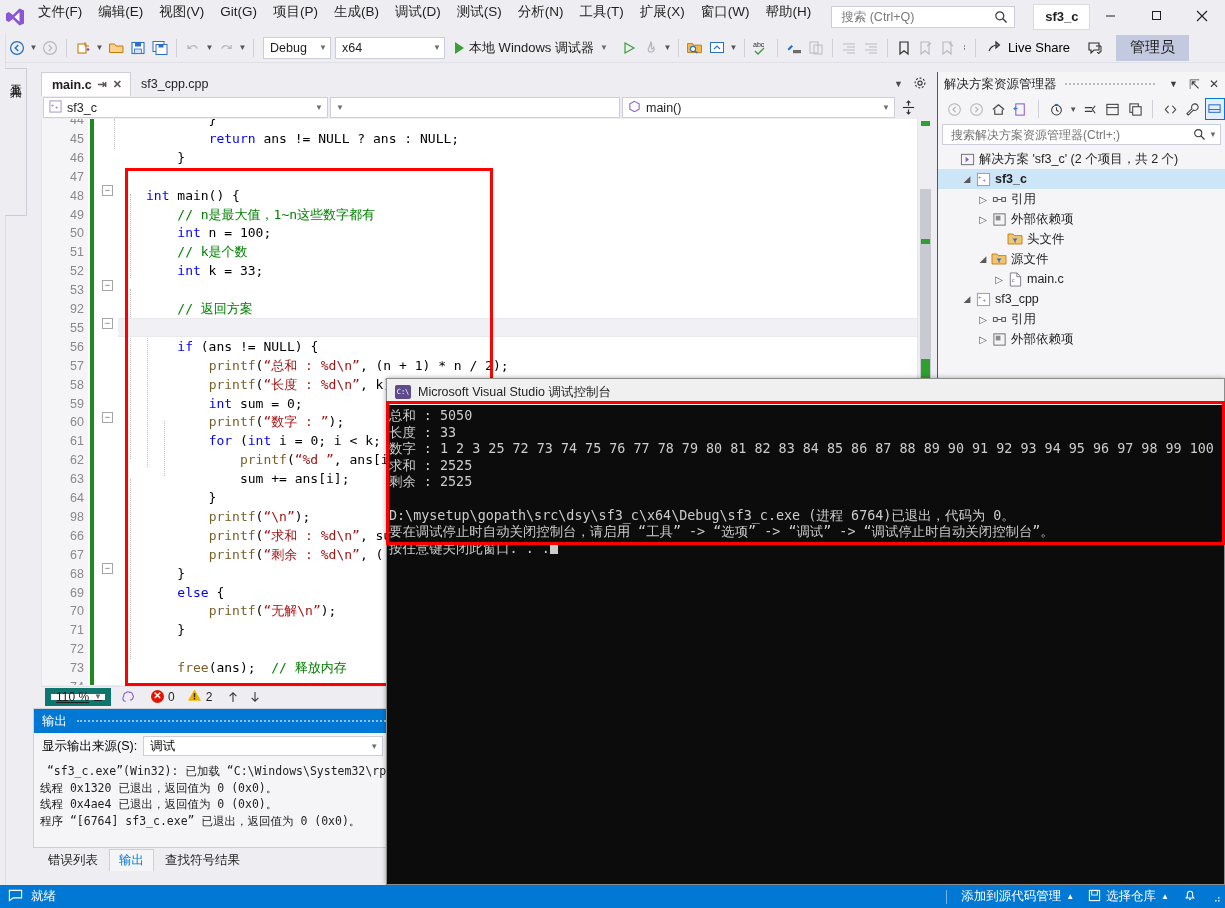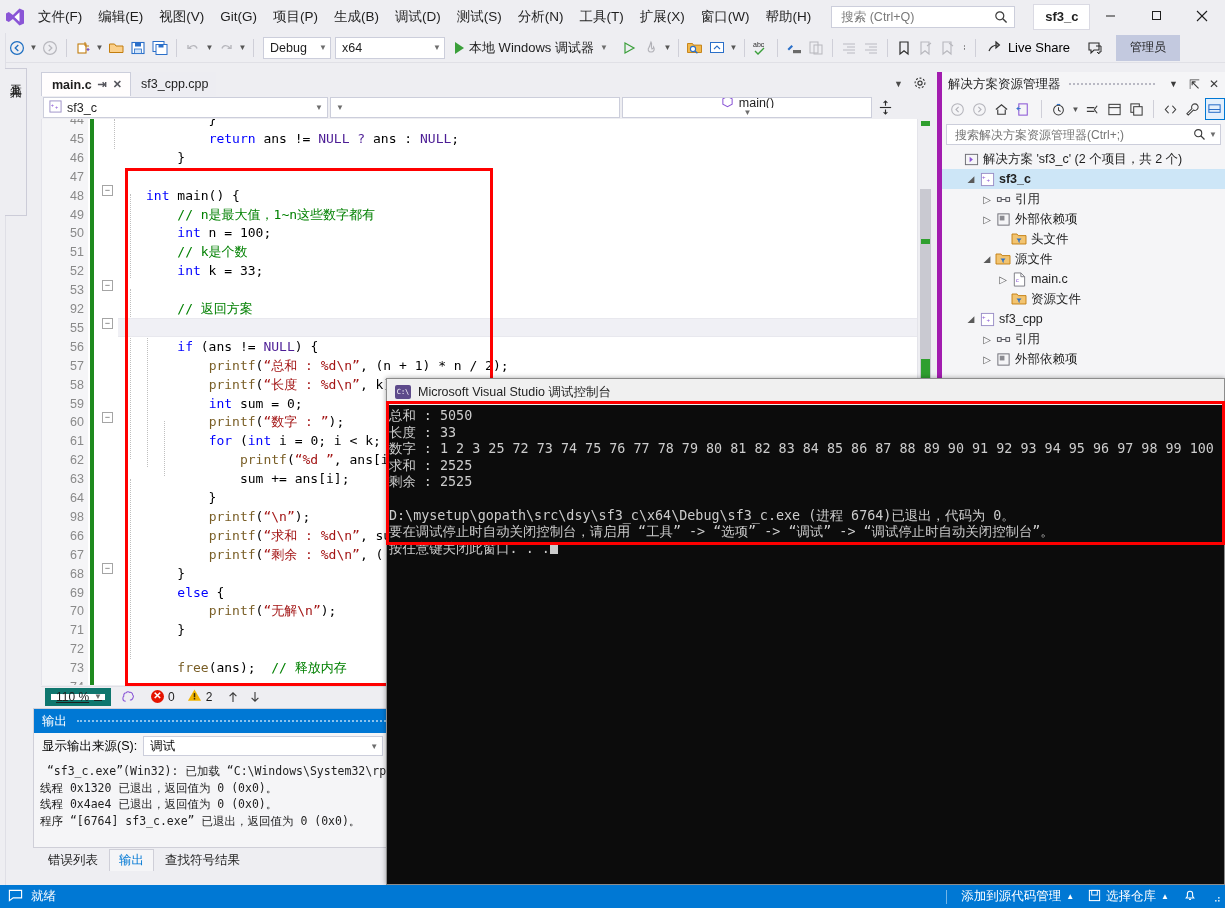--- a/index.html
+++ b/index.html
@@ -14,21 +14,21 @@
   }
   #app { position: relative; width: 1225px; height: 908px; background: #eeeef2; }
 
   
   .titlebar {
     position: absolute; left: 0; top: 0; width: 1225px; height: 33px;
     background: #eeeef2; display: flex; align-items: center;
   }
   .vs-logo { width: 30px; height: 33px; display:flex; align-items:center; justify-content:center; }
   .vs-logo svg { display:block; }
-  .menu { display: flex; align-items: center; height: 33px; }
+  .menu { display: flex; height: 33px; }
   .menu-item {
     padding: 0 8px; height: 24px; line-height: 24px; font-size: 13.5px;
     color: #1e1e1e; cursor: default; white-space: nowrap;
   }
 
   .search-box {
     margin-left: 12px; width: 184px; height: 22px; background: #fff;
     border: 1px solid #cccedb; display: flex; align-items: center;
     padding: 0 4px 0 7px; position: relative;
   }
@@ -63,21 +63,21 @@
   }
   .combo .cv { white-space: nowrap; overflow: hidden; }
   .combo .ca { color: #6d6d6d; font-size: 8px; padding-left: 8px; }
   .run-btn { display:flex; align-items:center; height: 22px; padding: 0 4px; font-size: 13px; color:#1e1e1e; }
   .tri-green {
     width:0;height:0;border-left:9px solid #3a9f3a;border-top:6px solid transparent;
     border-bottom:6px solid transparent; margin-right:5px;
   }
   .live-share { display:flex; align-items:center; gap:5px; font-size:13px; padding:0 6px; height:22px;}
   .admin-badge {
-    height: 26px; background: #c3c9df; color:#1e1e1e; font-size:12px;
+    height: 26px; background: #c3c9df; color:#1e1e1e; font-size:15px;
     display:flex; align-items:center; padding: 0 14px; margin-left: 10px;
   }
 
   
   .toolbox-tab {
     position: absolute; left: 5px; top: 68px; width: 22px; height: 148px;
     background: #eeeef2; border: 1px solid #ccccd8; border-left: none;
     display: flex; align-items: flex-start; justify-content: center; padding-top: 6px;
   }
   .toolbox-tab span {
@@ -117,21 +117,21 @@
   }
   .gutter-bg { position:absolute; left:0; top:0; width:46px; height:566px; background:#f5f5f7; }
   .code-area { position: absolute; left: 0; top: 0; width: 892px; }
   .cl { height: 18.9px; line-height: 18.9px; white-space: pre; font-family: "DejaVu Sans Mono", monospace; font-size: 13px; position: relative; }
   .ln {
     position: absolute; left: 0; width: 42px; text-align: right; color: #2b91af00;
     color: #898989; font-family: "Liberation Sans", sans-serif; font-size: 12.5px;
   }
   .ctext { position: absolute; left: 104px; color:#000; }
   .kw { color: #0000ff; }
-  .kw2 { color: #4c1d95; }
+  .kw2 { color: #000000; }
   .cm { color: #008000; }
   .str { color: #a31515; }
   .fn { color: #795e26; }
   
   .changebar { position:absolute; left: 48px; width: 4px; background: #1e8a1e; }
   .fold {
     position: absolute; left: 60px; width: 11px; height: 11px; border: 1px solid #a5a5a5;
     background:#fff; font-size: 9px; line-height: 9px; text-align:center; color:#5a5a5a;
     font-family: "Liberation Sans", sans-serif;
   }
@@ -183,21 +183,21 @@
   .bottom-tabs {
     position: absolute; left: 33px; top: 848px; width: 900px; height: 24px;
     background: #eeeef2; display: flex; align-items: center; padding-left: 6px; gap: 2px;
   }
   .btab { height: 22px; display:flex; align-items:center; padding: 0 9px; font-size: 12.5px; color:#1e1e1e; }
   .btab.active { background: #f5f5f7; color: #0078d4; border: 1px solid #cfcfd8; border-bottom: none; }
 
   
   .solexp {
     position: absolute; left: 937px; top: 72px; width: 288px; height: 308px;
-    background: #f5f5f7; border-left: 5px solid #a21caf;
+    background: #f5f5f7; border-left: 1px solid #a21caf;
   }
   .solexp-head { height: 24px; display:flex; align-items:center; padding: 0 6px; font-size:12.5px; color:#1e1e1e; }
   .solexp-head .dots { flex:1; margin: 0 8px; height:1px; border-bottom: 2px dotted #b9b9c4; }
   .solexp-toolbar { height: 26px; display:flex; align-items:center; gap: 2px; padding-left: 6px; }
   .se-btn { width: 22px; height: 22px; display:flex; align-items:center; justify-content:center; }
   .se-btn.pressed { background: #e3effc; border: 1px solid #0078d4; }
   .se-search {
     margin: 2px 4px 0 4px; height: 21px; background:#fff; border:1px solid #cccedb;
     display:flex; align-items:center; padding: 0 3px 0 6px; justify-content:space-between;
   }
@@ -527,21 +527,21 @@
               <text x="6.5" y="10" font-size="6" fill="#8a55d6" font-family="Liberation Sans, sans-serif">+</text>
             </svg>
         </span>
         <span>sf3_c</span>
       </span>
       <span class="na">▼</span>
     </div>
     <div class="nav-combo" style="width:290px;">
       <span class="na">▼</span>
     </div>
-    <div class="nav-combo" style="width:250px;flex-direction:column;">
+    <div class="nav-combo" style="width:273px;">
       <span class="nv">
         <span>
           <svg width="13" height="13" viewBox="0 0 14 14">
               <path d="M7 1.5l5 2.7v5.6L7 12.5 2 9.8V4.2z" fill="none" stroke="#8a55d6" stroke-width="1.1"></path>
             </svg>
         </span>
         <span>main()</span>
       </span>
       <span class="na">▼</span>
     </div>
@@ -833,30 +833,20 @@
           <span class="twist" style="font-size: 10px;">▷</span>
           <span class="ticon">
             <svg width="14" height="15" viewBox="0 0 14 16">
               <path d="M2 1h7l4 4v10H2z" fill="#fff" stroke="#7a7a82" stroke-width="1"></path>
               <path d="M9 1v4h4" fill="none" stroke="#7a7a82" stroke-width="1"></path>
               <text x="3.6" y="10.5" font-size="6.5" fill="#8a55d6" font-family="Liberation Sans, sans-serif">c</text>
             </svg>
           </span>
           <span class="tlabel">main.c</span>
         </div>
-        <div class="trow" style="padding-left: 54px;">
-          <span class="twist"></span>
-          <span class="ticon">
-            <svg width="16" height="14" viewBox="0 0 16 14">
-              <path d="M1 12V2h5l1.2 1.6H15V12z" fill="#f2c471" stroke="#c27d0e" stroke-width=".9"></path>
-              <path d="M5.5 6.5h5L8.6 8.8v2.2L7.4 10V8.8z" fill="#2a6fc9"></path>
-            </svg>
-          </span>
-          <span class="tlabel">资源文件</span>
-        </div>
         <div class="trow" style="padding-left: 22px;">
           <span class="twist" style="transform: rotate(0deg);">◢</span>
           <span class="ticon">
             <svg width="15" height="15" viewBox="0 0 16 16">
               <rect x="1.5" y="1.5" width="13" height="13" fill="#fff" stroke="#9a8ec6" stroke-width="1"></rect>
               <text x="2" y="7.5" font-size="6.5" fill="#8a55d6" font-family="Liberation Sans, sans-serif">+</text>
               <text x="7" y="11" font-size="6.5" fill="#8a55d6" font-family="Liberation Sans, sans-serif">+</text>
             </svg>
           </span>
           <span class="tlabel">sf3_cpp</span>

